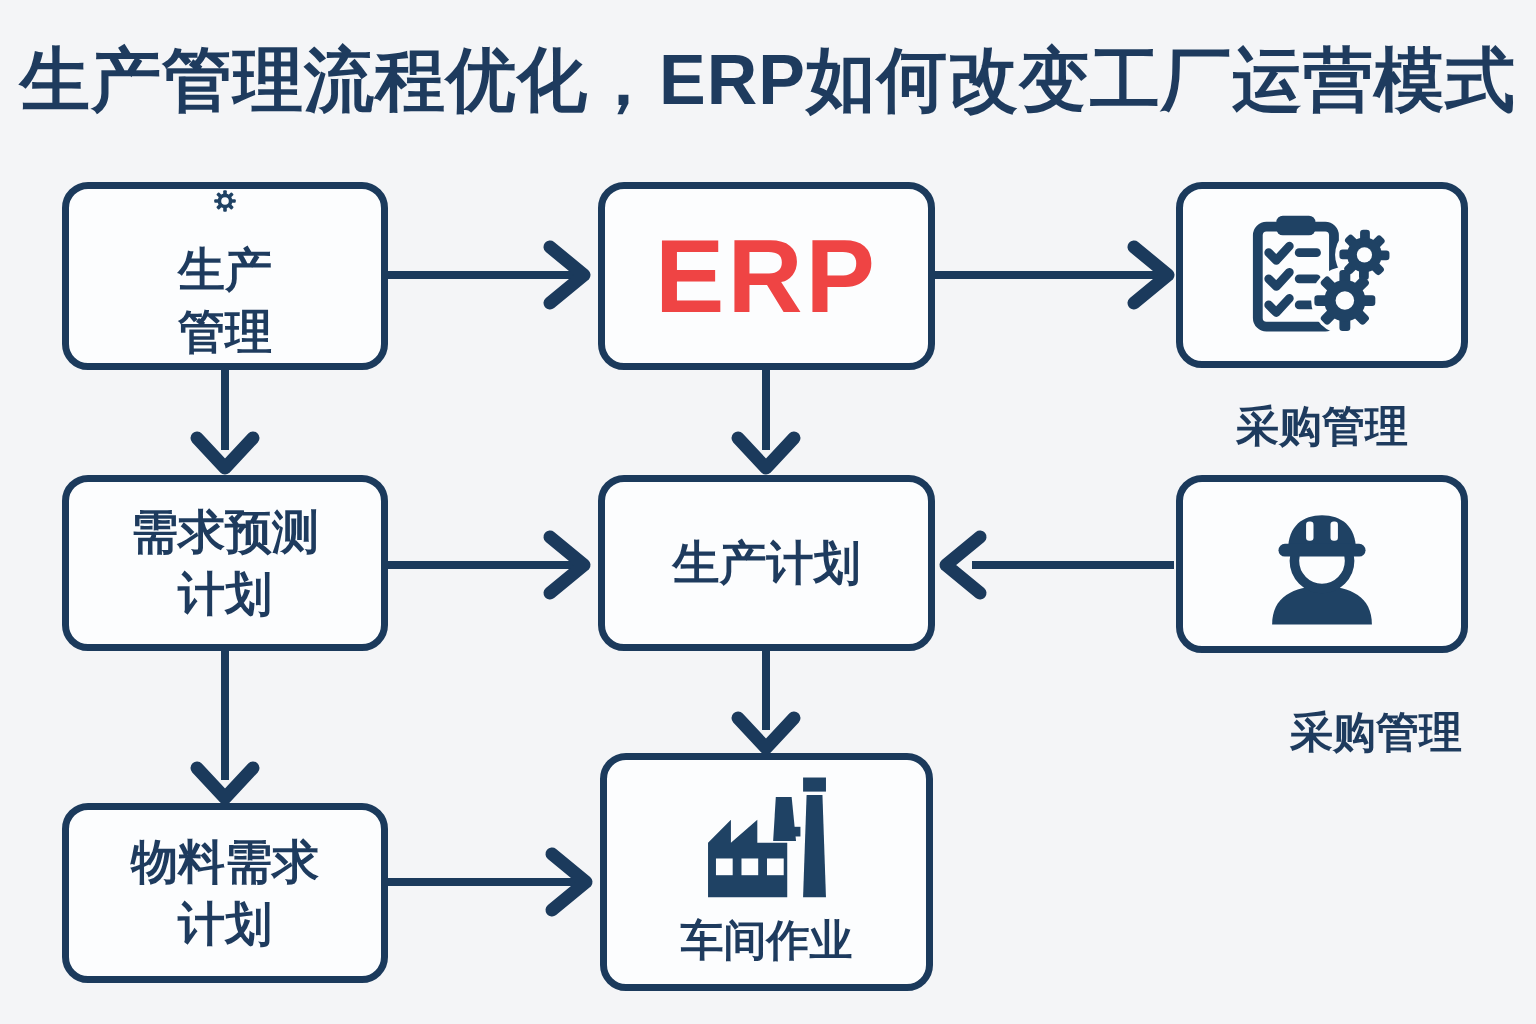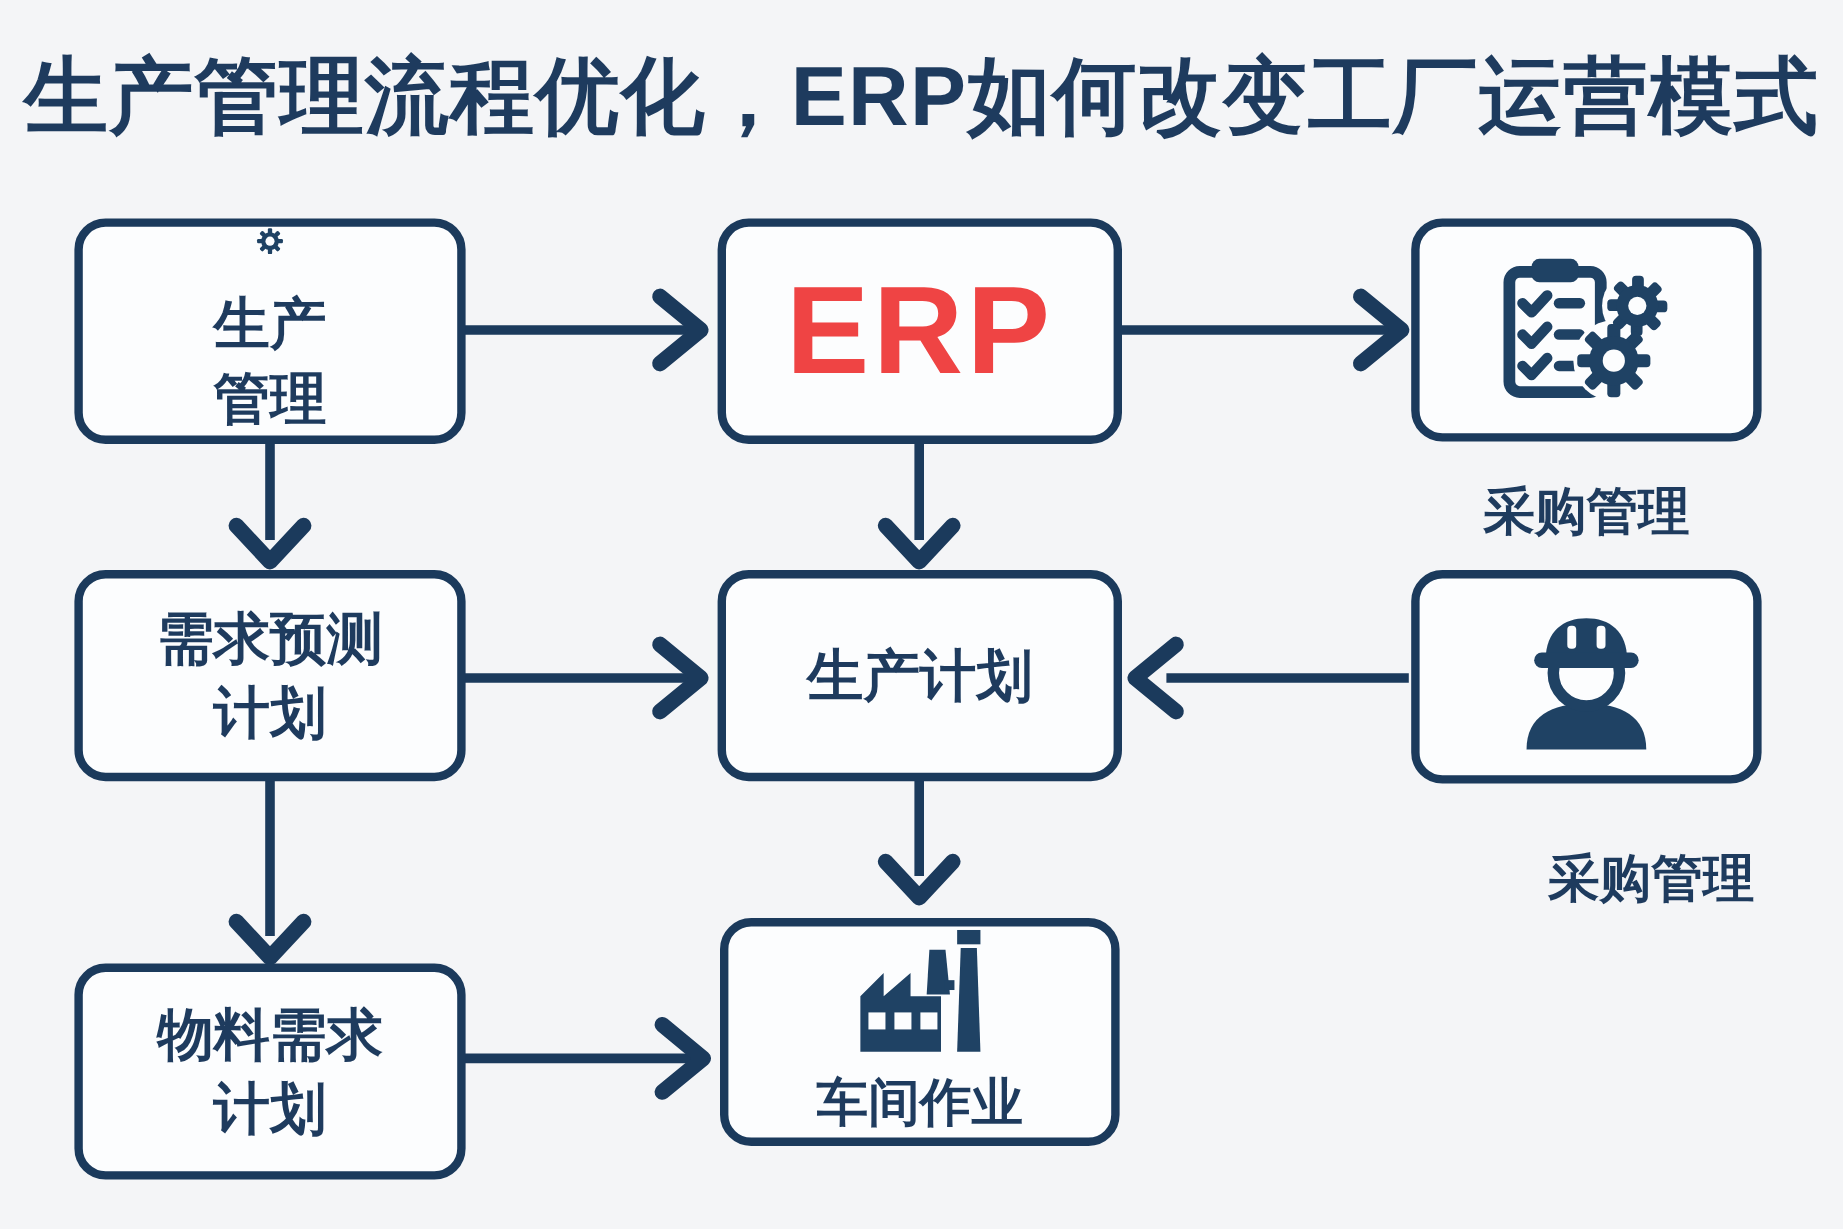--- a/index.html
+++ b/index.html
@@ -172,21 +172,21 @@
 </div>
 <div class="caption" style="left:1230px;top:684px;width:292px;margin-top:20px;">采购管理</div>
 
 <div class="node" style="left:62px;top:803px;width:326px;height:180px;">
   <div class="node-text">
     <div>物料需求</div>
     <div>计划</div>
   </div>
 </div>
 
-<div class="node vbox" style="left:600px;top:753px;width:333px;height:190px;margin-top:12px;">
+<div class="node vbox" style="left:600px;top:753px;width:333px;height:238px;">
   <svg width="226" height="132" viewBox="0 0 170 150">
     <g fill="#1f4264">
       <path d="M95 26 L113 26 L118 76 L92 76 Z"></path>
       <path d="M18 140 L18 78 L44 52 L44 78 L74 52 L74 78 L108 78 L108 140 Z"></path>
       <rect x="126" y="4" width="26" height="16"></rect>
       <path d="M130 24 L148 24 L152 140 L126 140 Z"></path>
       <rect x="112" y="60" width="11" height="11"></rect>
     </g>
     <g fill="#fcfdfe">
       <rect x="27" y="96" width="19" height="19"></rect>

